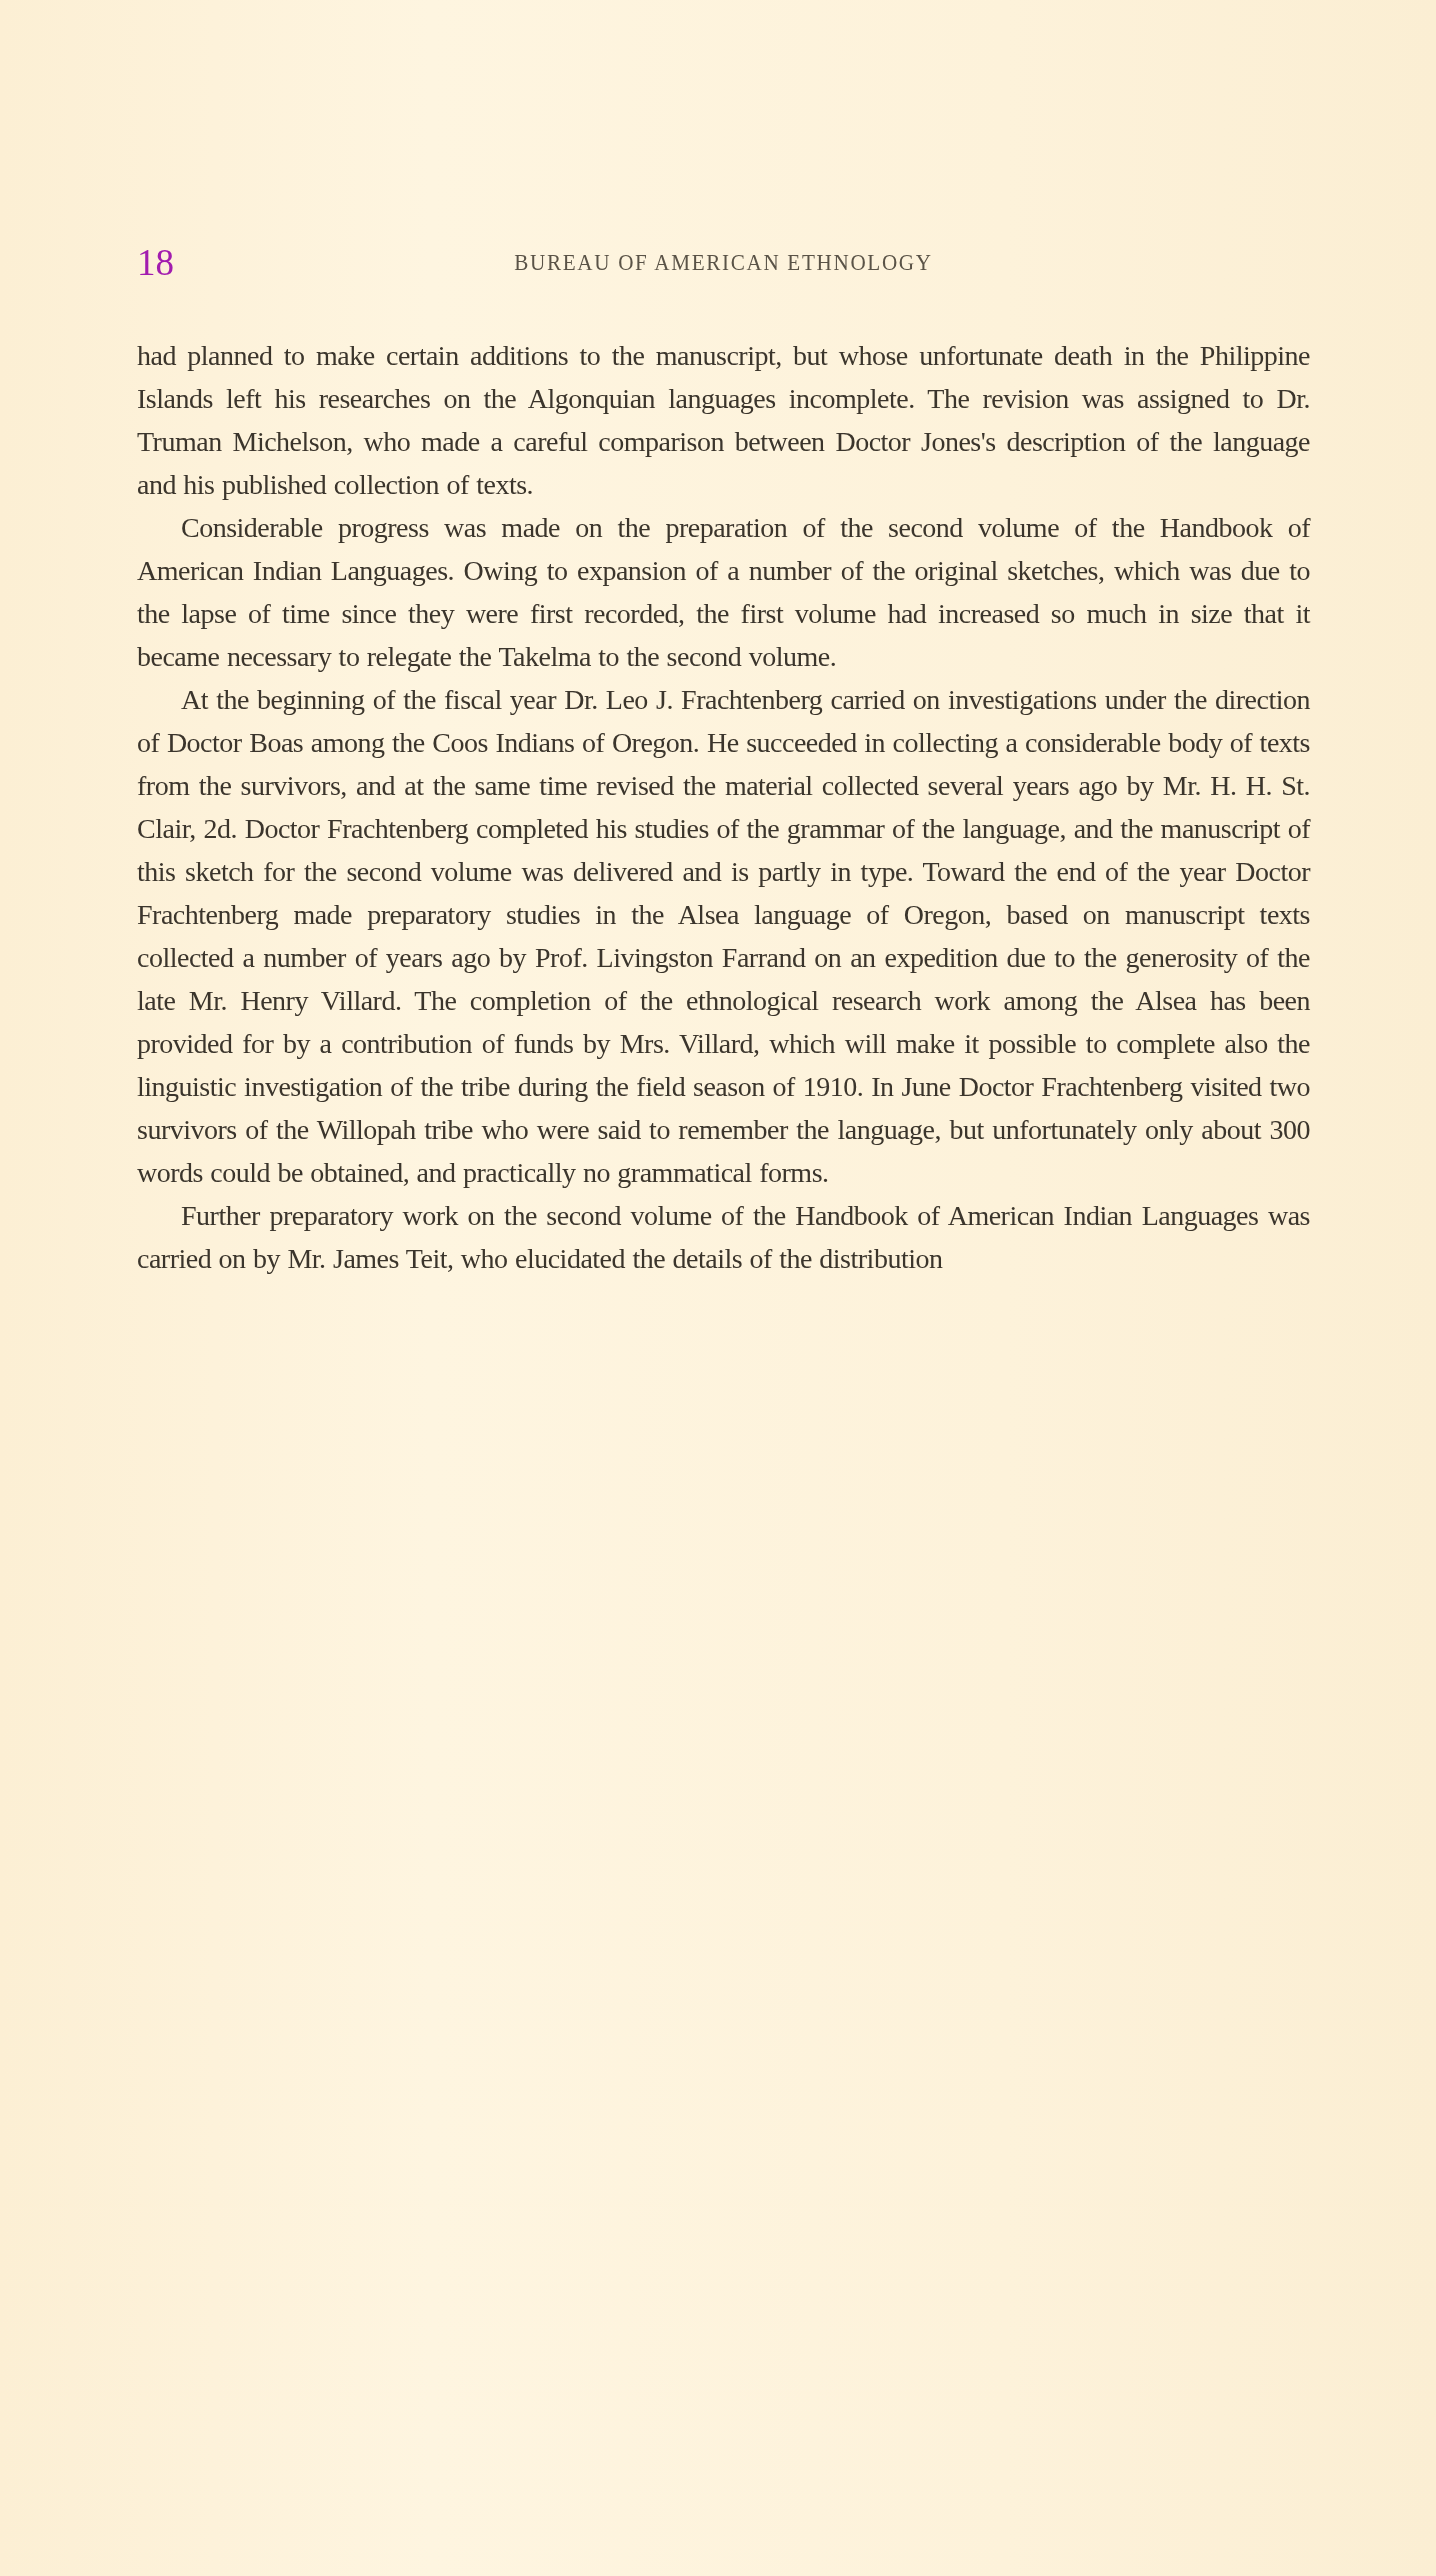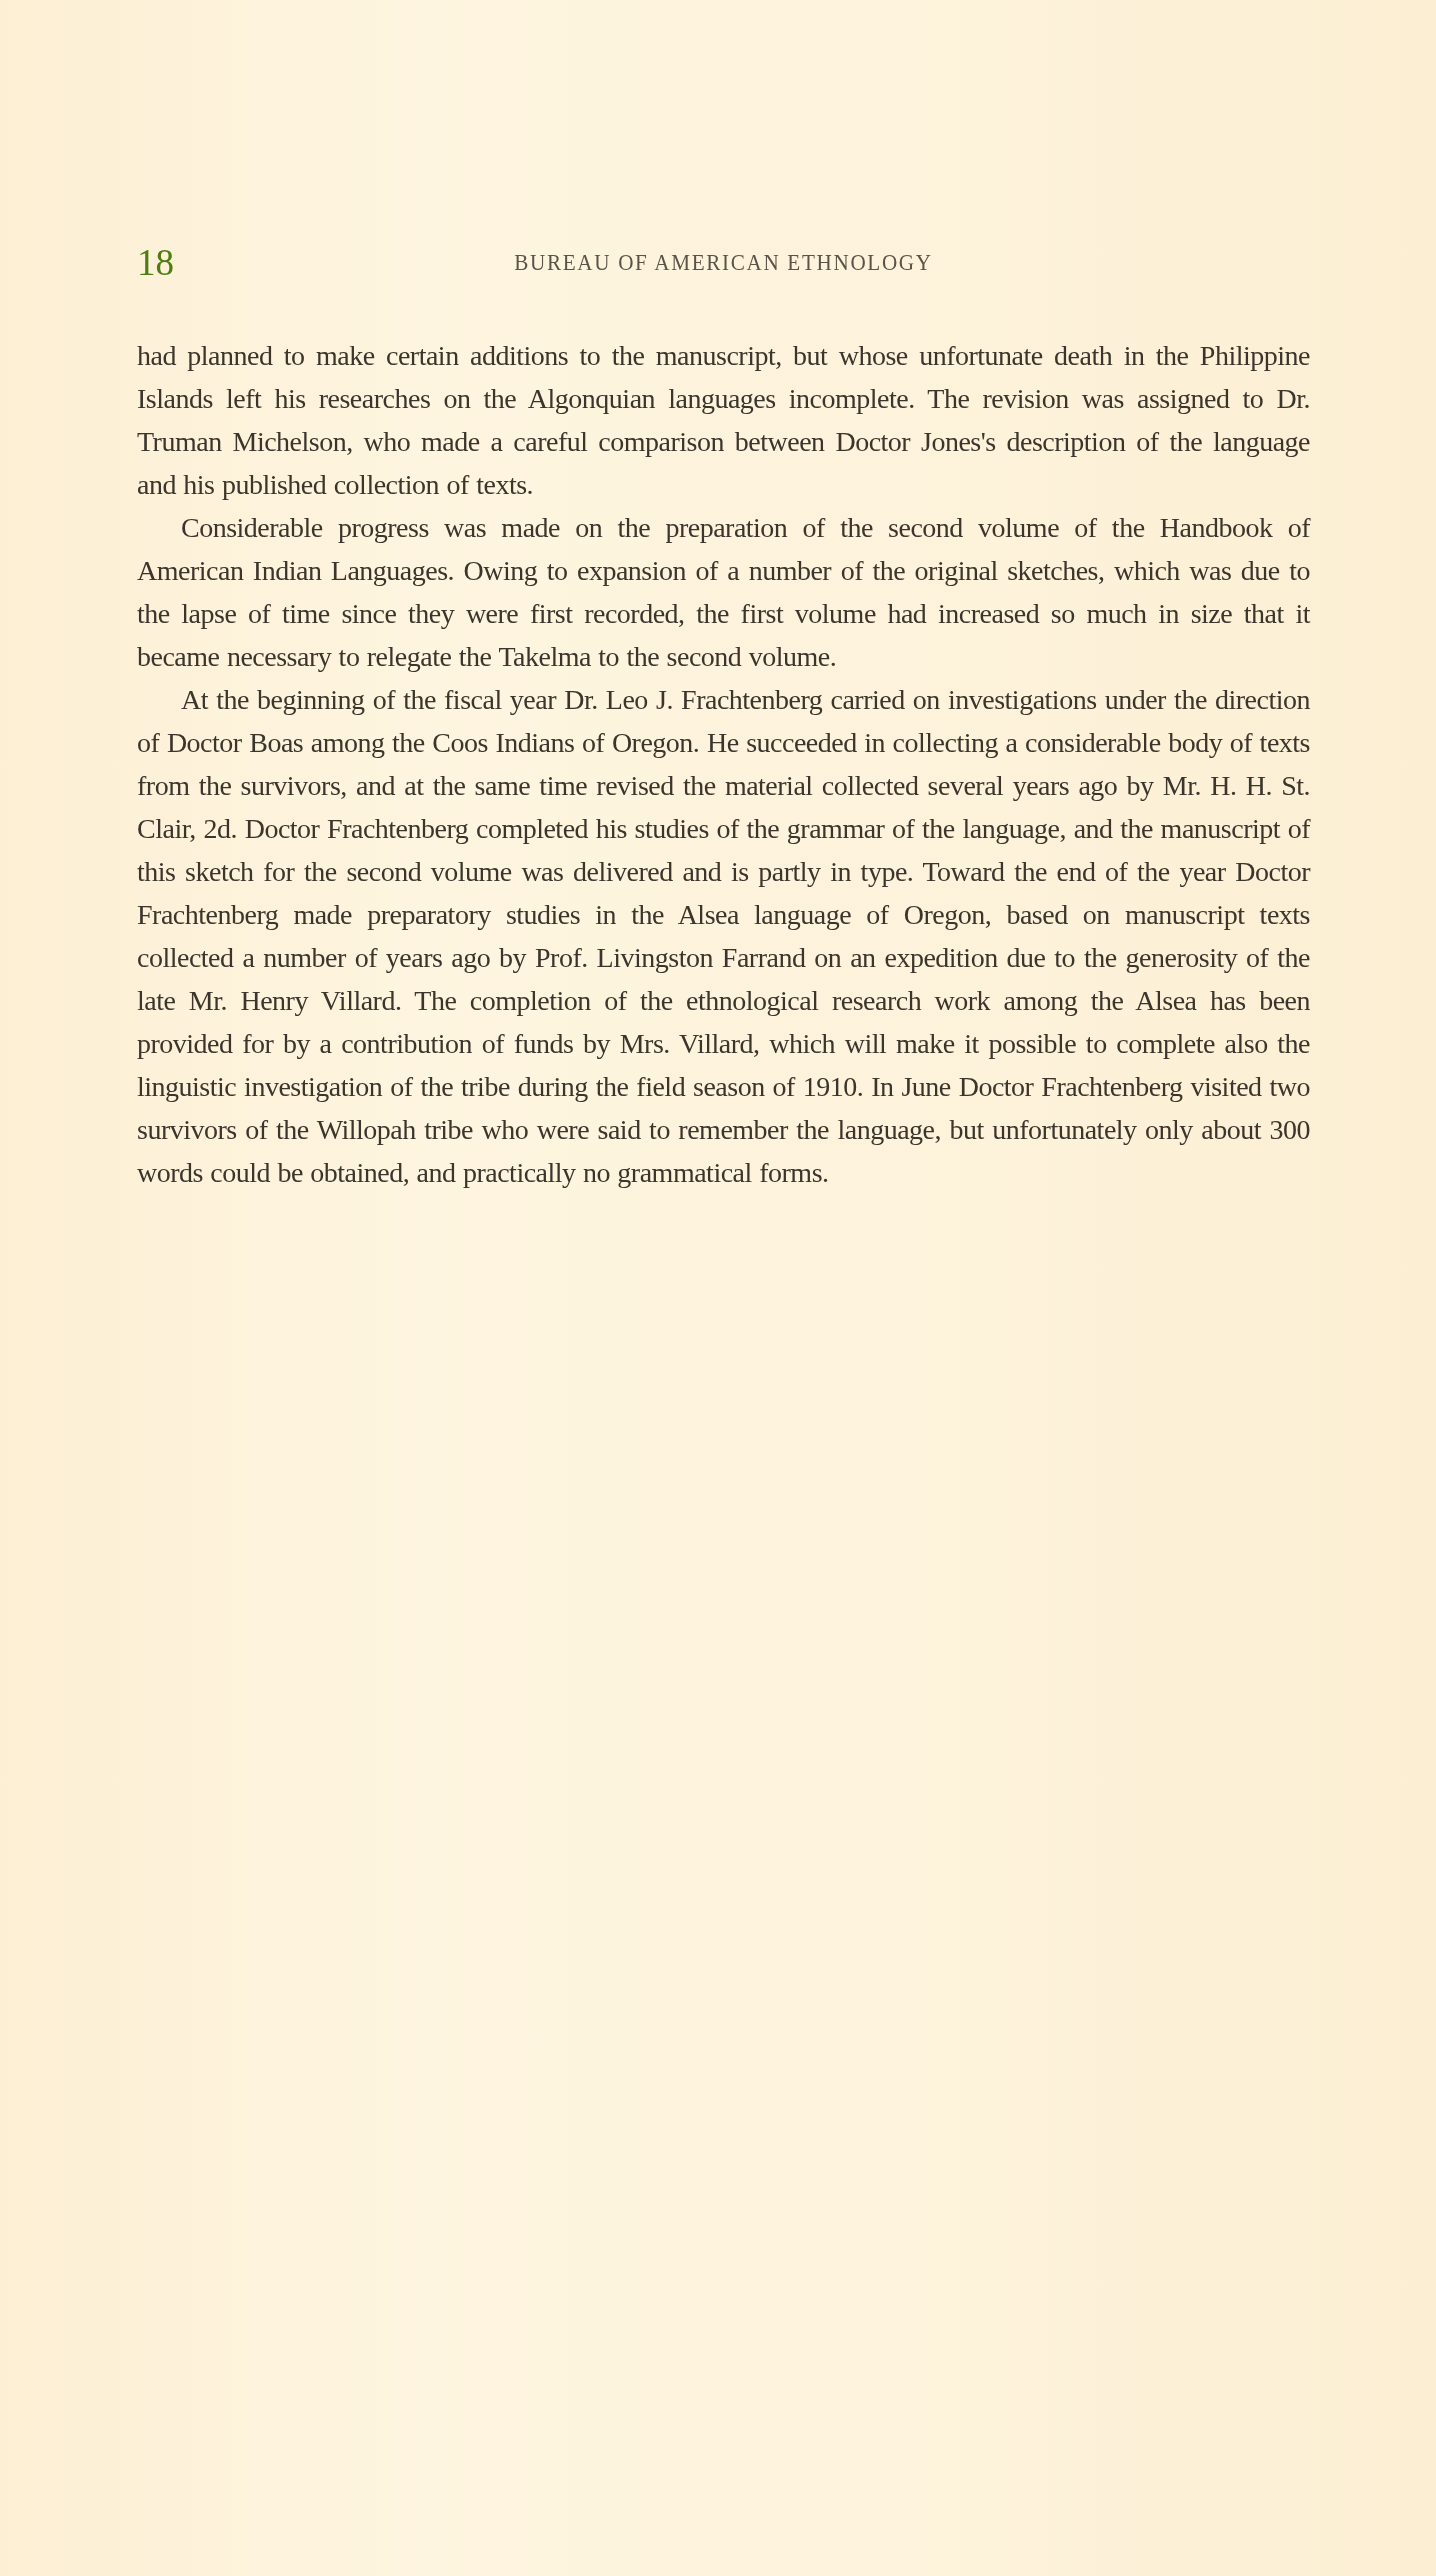--- a/index.html
+++ b/index.html
@@ -9,21 +9,21 @@
     background-image: linear-gradient(90deg, #fcefd4 0%, #fef5e0 30%, #fdf2da 70%, #fbeed3 100%);
     position: relative; overflow: hidden;
     color: #3b352c;
     font-family: "Liberation Serif", "DejaVu Serif", serif;
   }
   .header {
     position: absolute; left: 137px; top: 241px; width: 1173px; height: 44px;
   }
   .page-number {
     position: absolute; left: 0; top: 0;
-    font-size: 37px; line-height: 44px; color: #4d7c0f;
+    font-size: 37px; line-height: 44px; color: #a21caf;
   }
   .running-head {
     position: absolute; left: 0; right: 0; top: 7px; text-align: center;
     font-size: 23px; letter-spacing: 1.8px; text-transform: uppercase;
     line-height: 30px; color: #5a5347;
     transform: scaleX(0.92);
   }
   .body-text {
     position: absolute; left: 137px; top: 334px; width: 1173px;
     font-size: 28px; line-height: 43px;
@@ -38,14 +38,15 @@
 
 <div class="header">
   <span class="page-number">18</span>
   <div class="running-head">Bureau of American Ethnology</div>
 </div>
 
 <div class="body-text">
   <p>had planned to make certain additions to the manuscript, but whose unfortunate death in the Philippine Islands left his researches on the Algonquian languages incomplete. The revision was assigned to Dr. Truman Michelson, who made a careful comparison between Doctor Jones's description of the language and his published collection of texts.</p>
   <p class="indent">Considerable progress was made on the preparation of the second volume of the Handbook of American Indian Languages. Owing to expansion of a number of the original sketches, which was due to the lapse of time since they were first recorded, the first volume had increased so much in size that it became necessary to relegate the Takelma to the second volume.</p>
   <p class="indent">At the beginning of the fiscal year Dr. Leo J. Frachtenberg carried on investigations under the direction of Doctor Boas among the Coos Indians of Oregon. He succeeded in collecting a considerable body of texts from the survivors, and at the same time revised the material collected several years ago by Mr. H. H. St. Clair, 2d. Doctor Frachtenberg completed his studies of the grammar of the language, and the manuscript of this sketch for the second volume was delivered and is partly in type. Toward the end of the year Doctor Frachtenberg made preparatory studies in the Alsea language of Oregon, based on manuscript texts collected a number of years ago by Prof. Livingston Farrand on an expedition due to the generosity of the late Mr. Henry Villard. The completion of the ethnological research work among the Alsea has been provided for by a contribution of funds by Mrs. Villard, which will make it possible to complete also the linguistic investigation of the tribe during the field season of 1910. In June Doctor Frachtenberg visited two survivors of the Willopah tribe who were said to remember the language, but unfortunately only about 300 words could be obtained, and practically no grammatical forms.</p>
+  <p class="indent">Further preparatory work on the second volume of the Handbook of American Indian Languages was carried on by Mr. James Teit, who elucidated the details of the distribution</p>
 </div>
 
 
 </body></html>

